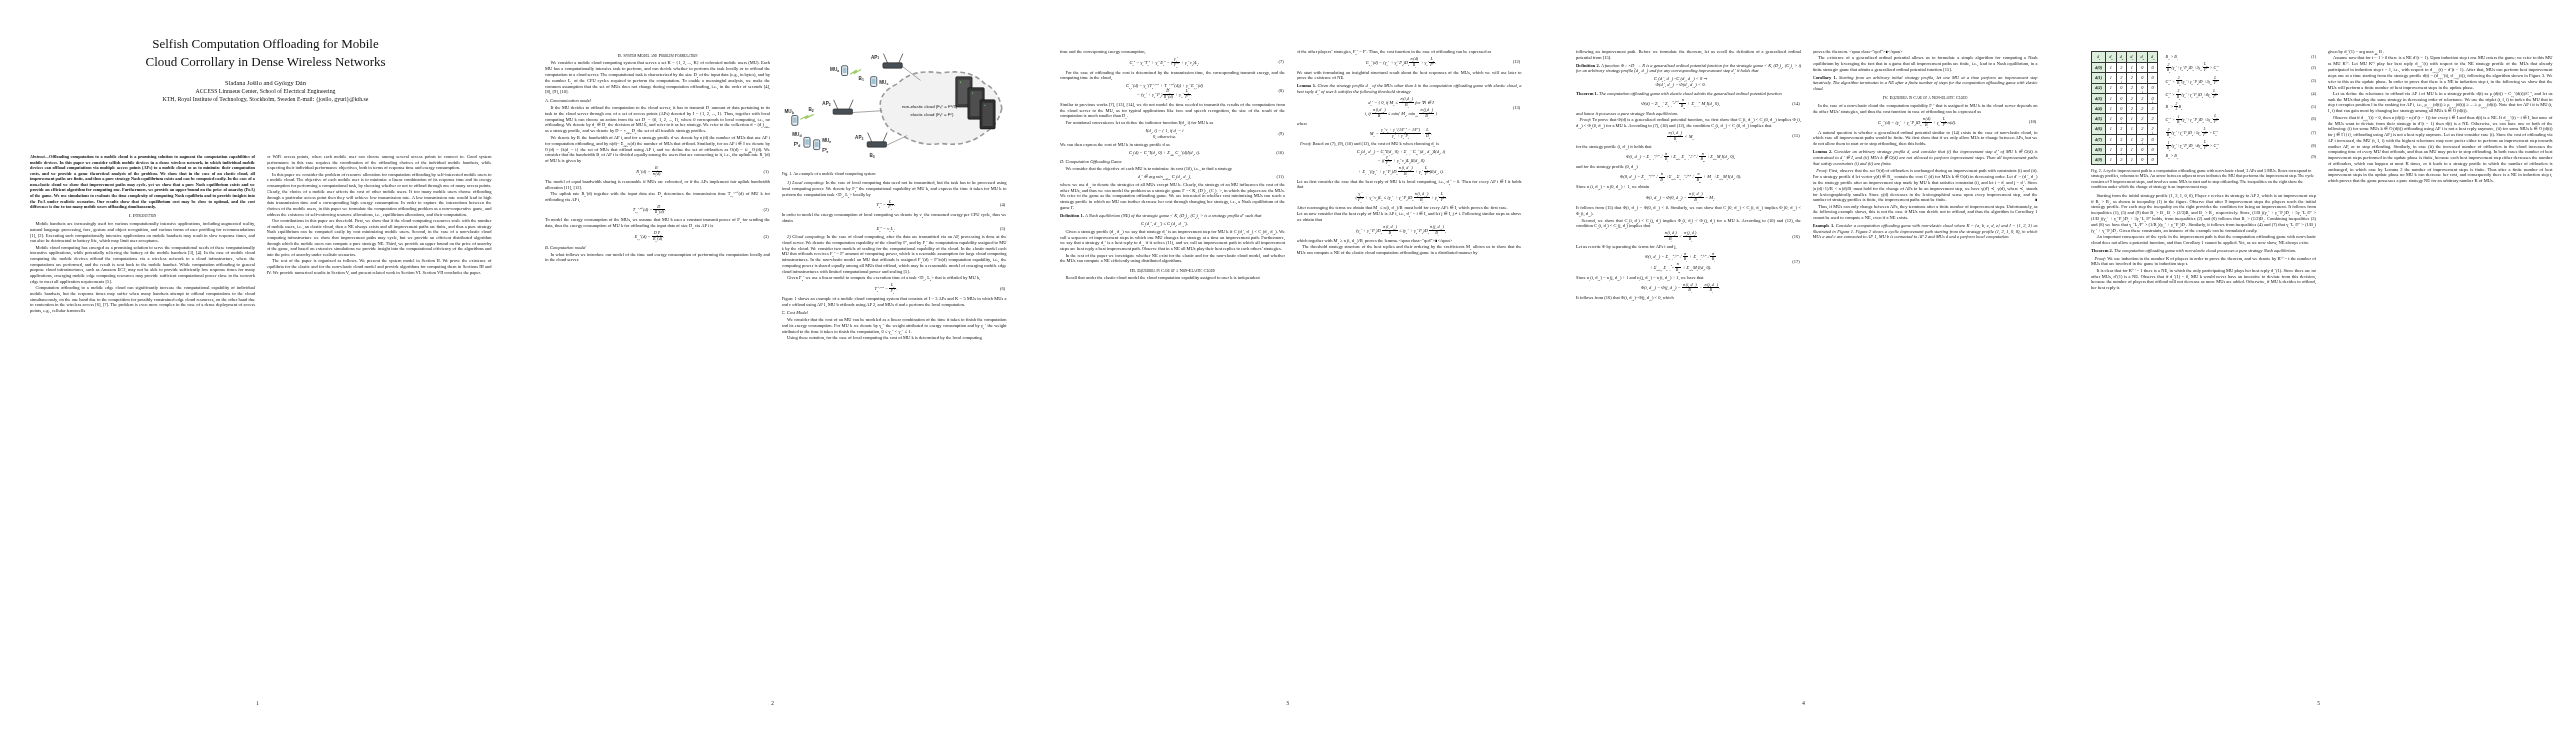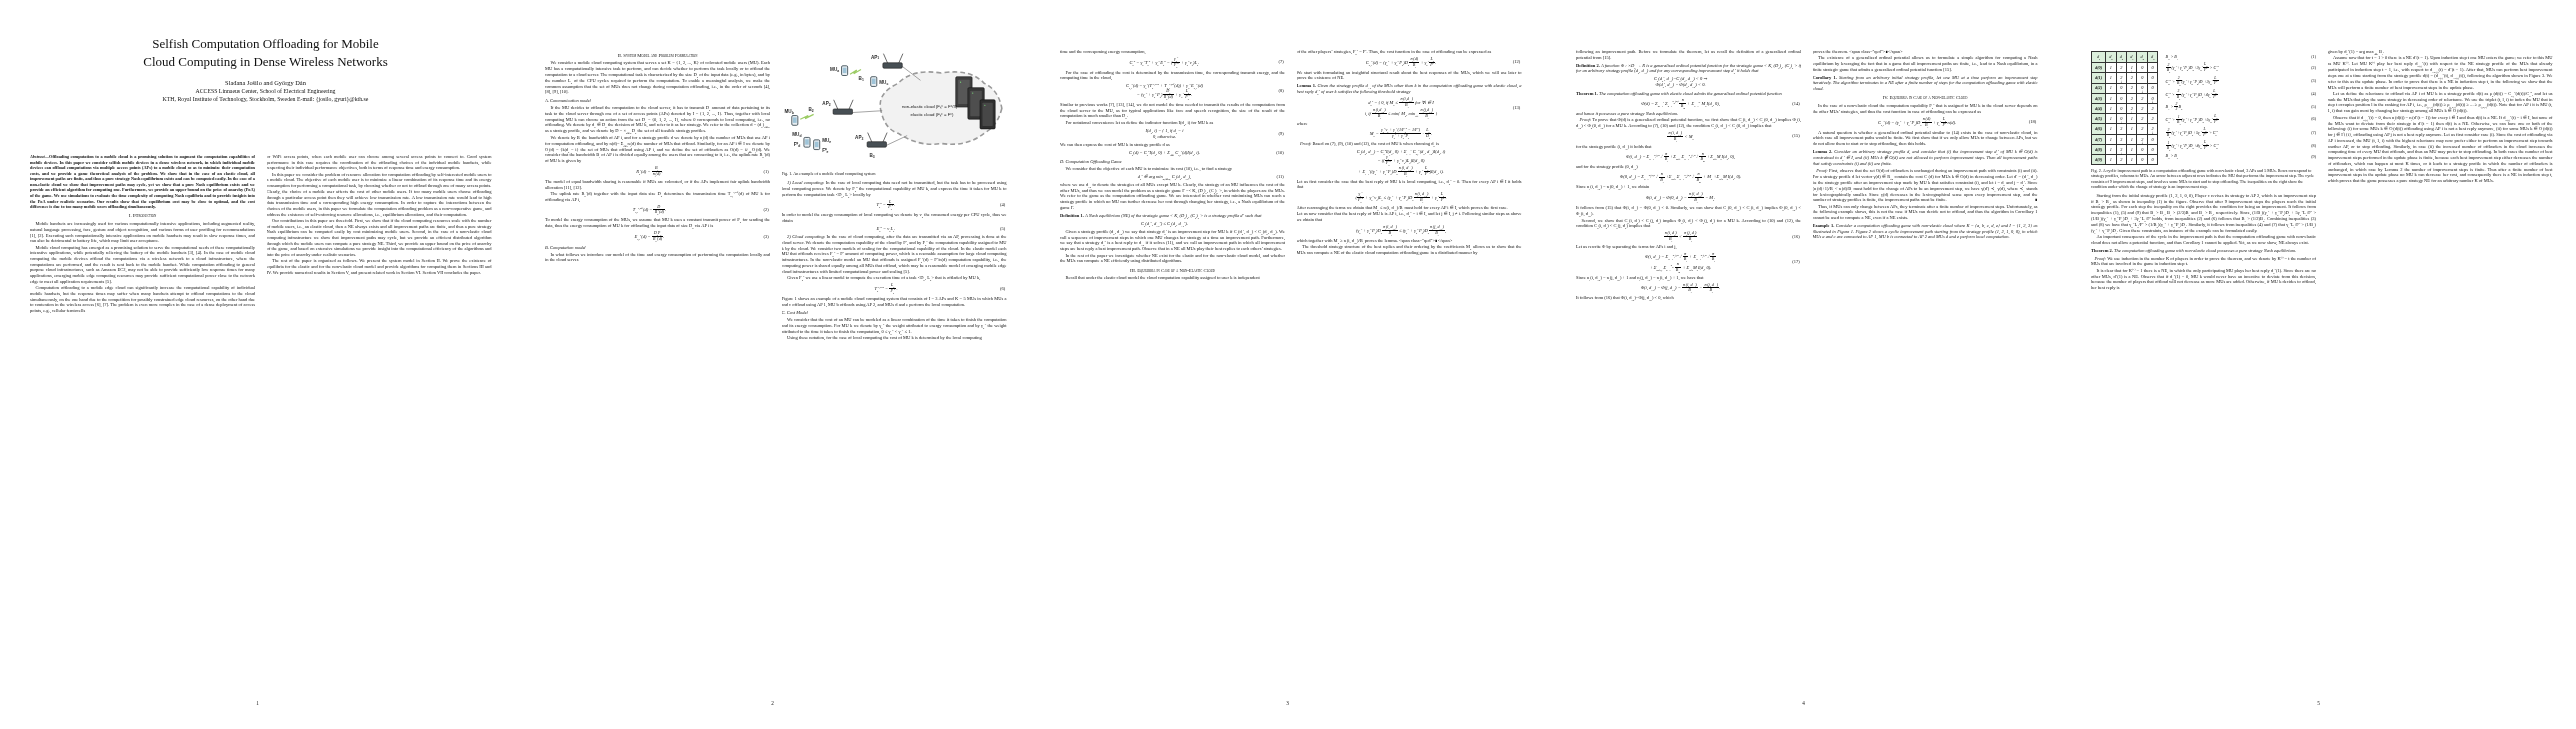--- a/index.html
+++ b/index.html
@@ -52,21 +52,21 @@
   .ineq .inum{font-style:normal;}
 </style>
 </head>
 <body>
 
 <div class="canvas">
   <div class="arxiv-stamp">arXiv:1604.05460v1  [cs.NI]  19 Apr 2016</div>
 
   <section class="page p1" style="left:0">
     <header class="phead">
-      <h1 class="ptitle"><span>Selfish Computation Offloading for Mobile</span><br><span>Cloud Computing in Dense Wireless Networks</span></h1>
+      <h1 class="ptitle"><span>Selfish Computation Offloading for Mobile</span><br><span>Cloud Corrollary in Dense Wireless Networks</span></h1>
       <div class="pauthors">Slađana Jošilo and György Dán</div>
       <div class="paffil">ACCESS Linnaeus Center, School of Electrical Engineering</div>
       <div class="paffil">KTH, Royal Institute of Technology, Stockholm, Sweden E-mail: {josilo, gyuri}@kth.se</div>
     </header>
     <div class="pcols">
       <div class="col">
           <div class="abs"><i>Abstract—</i>Offloading computation to a mobile cloud is a promising solution to augment the computation capabilities of mobile devices. In this paper we consider selfish mobile devices in a dense wireless network, in which individual mobile devices can offload computations via multiple access points (APs) to a mobile cloud so as to minimize their computation costs, and we provide a game theoretical analysis of the problem. We show that in the case of an elastic cloud, all improvement paths are finite, and thus a pure strategy Nash equilibrium exists and can be computed easily. In the case of a non-elastic cloud we show that improvement paths may cycle, yet we show that a pure Nash equilibrium exists and we provide an efficient algorithm for computing one. Furthermore, we provide an upper bound on the price of anarchy (PoA) of the game. We use simulations to evaluate the time complexity of computing Nash equilibria and to provide insights into the PoA under realistic scenarios. Our results show that the equilibrium cost may be close to optimal, and the cost difference is due to too many mobile users offloading simultaneously.</div>
           <div class="h1">I. Introduction</div>
           <div class="para ind">Mobile handsets are increasingly used for various computationally intensive applications, including augmented reality, natural language processing, face, gesture and object recognition, and various forms of user profiling for recommendations [1], [2]. Executing such computationally intensive applications on mobile handsets may result in slow response times, and can also be detrimental to battery life, which may limit user acceptance.</div>
           <div class="para ind">Mobile cloud computing has emerged as a promising solution to serve the computational needs of these computationally intenstive applications, while potentially relieving the battery of the mobile handsets [3], [4]. In the case of mobile cloud computing the mobile devices offload the computations via a wireless network to a cloud infrastructure, where the computations are performed, and the result is sent back to the mobile handset. While computation offloading to general purpose cloud infrastructures, such as Amazon EC2, may not be able to provide sufficiently low response times for many applications, emerging mobile edge computing resources may provide sufficient computational power close to the network edge to meet all application requirements [5].</div>

